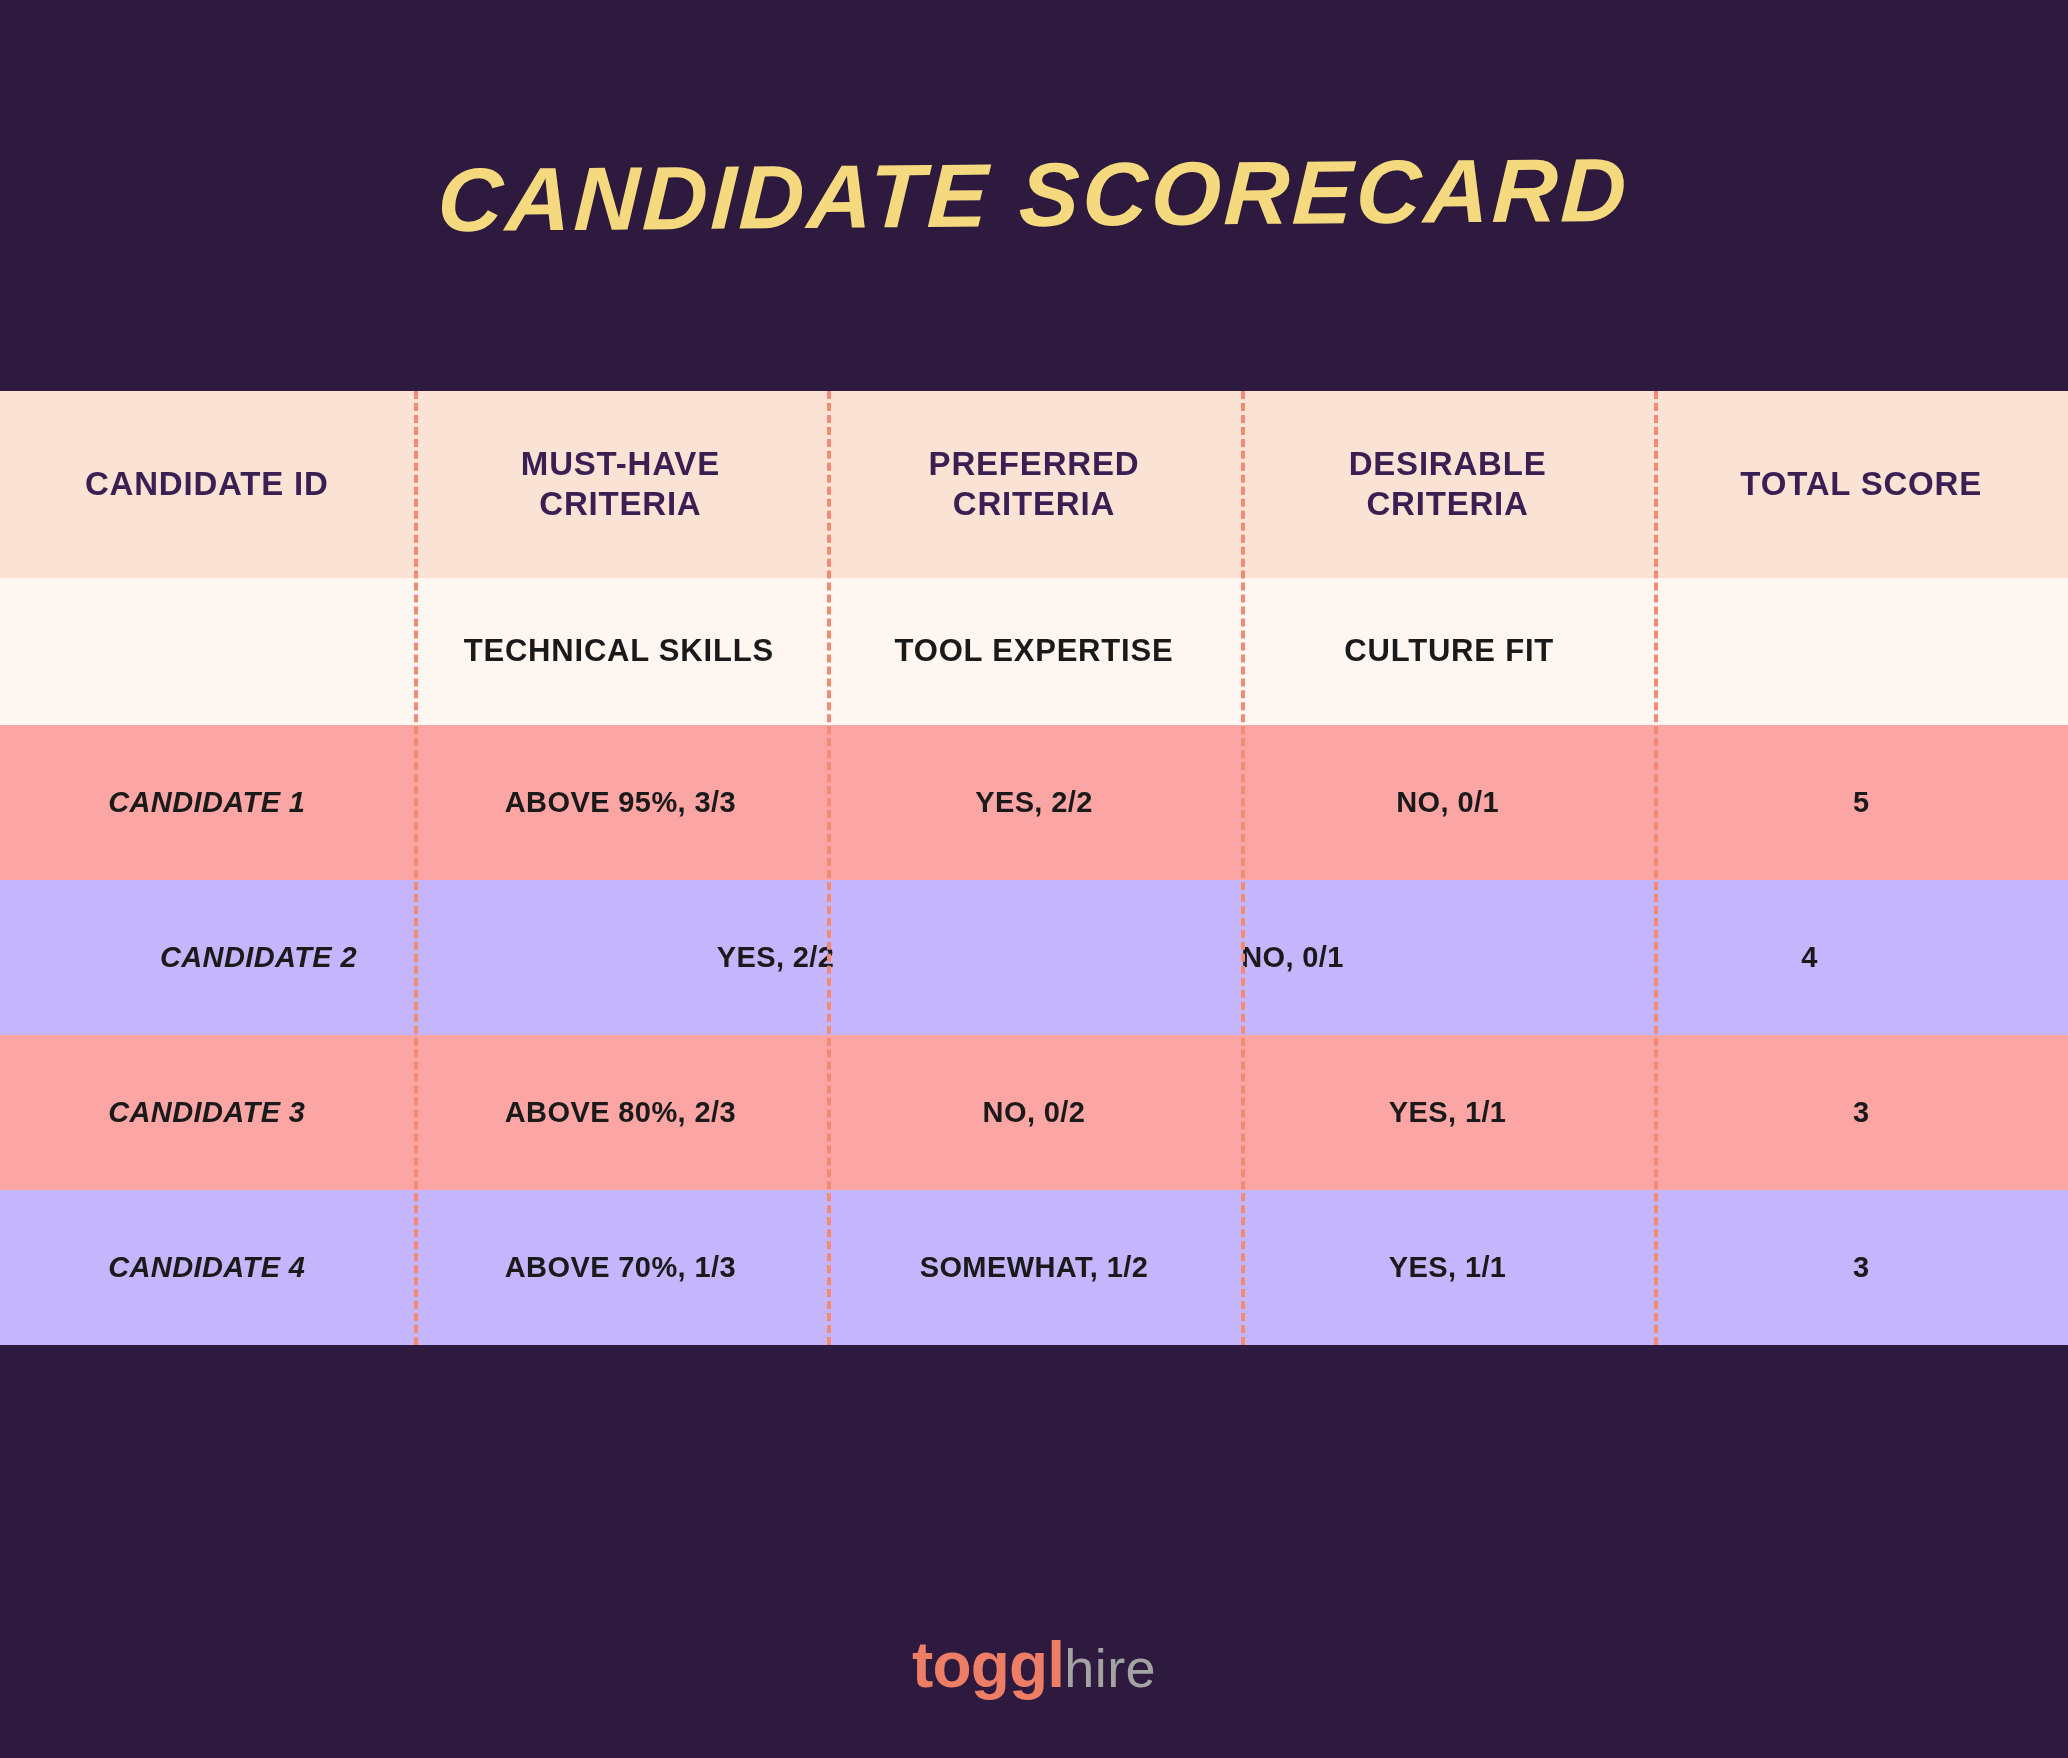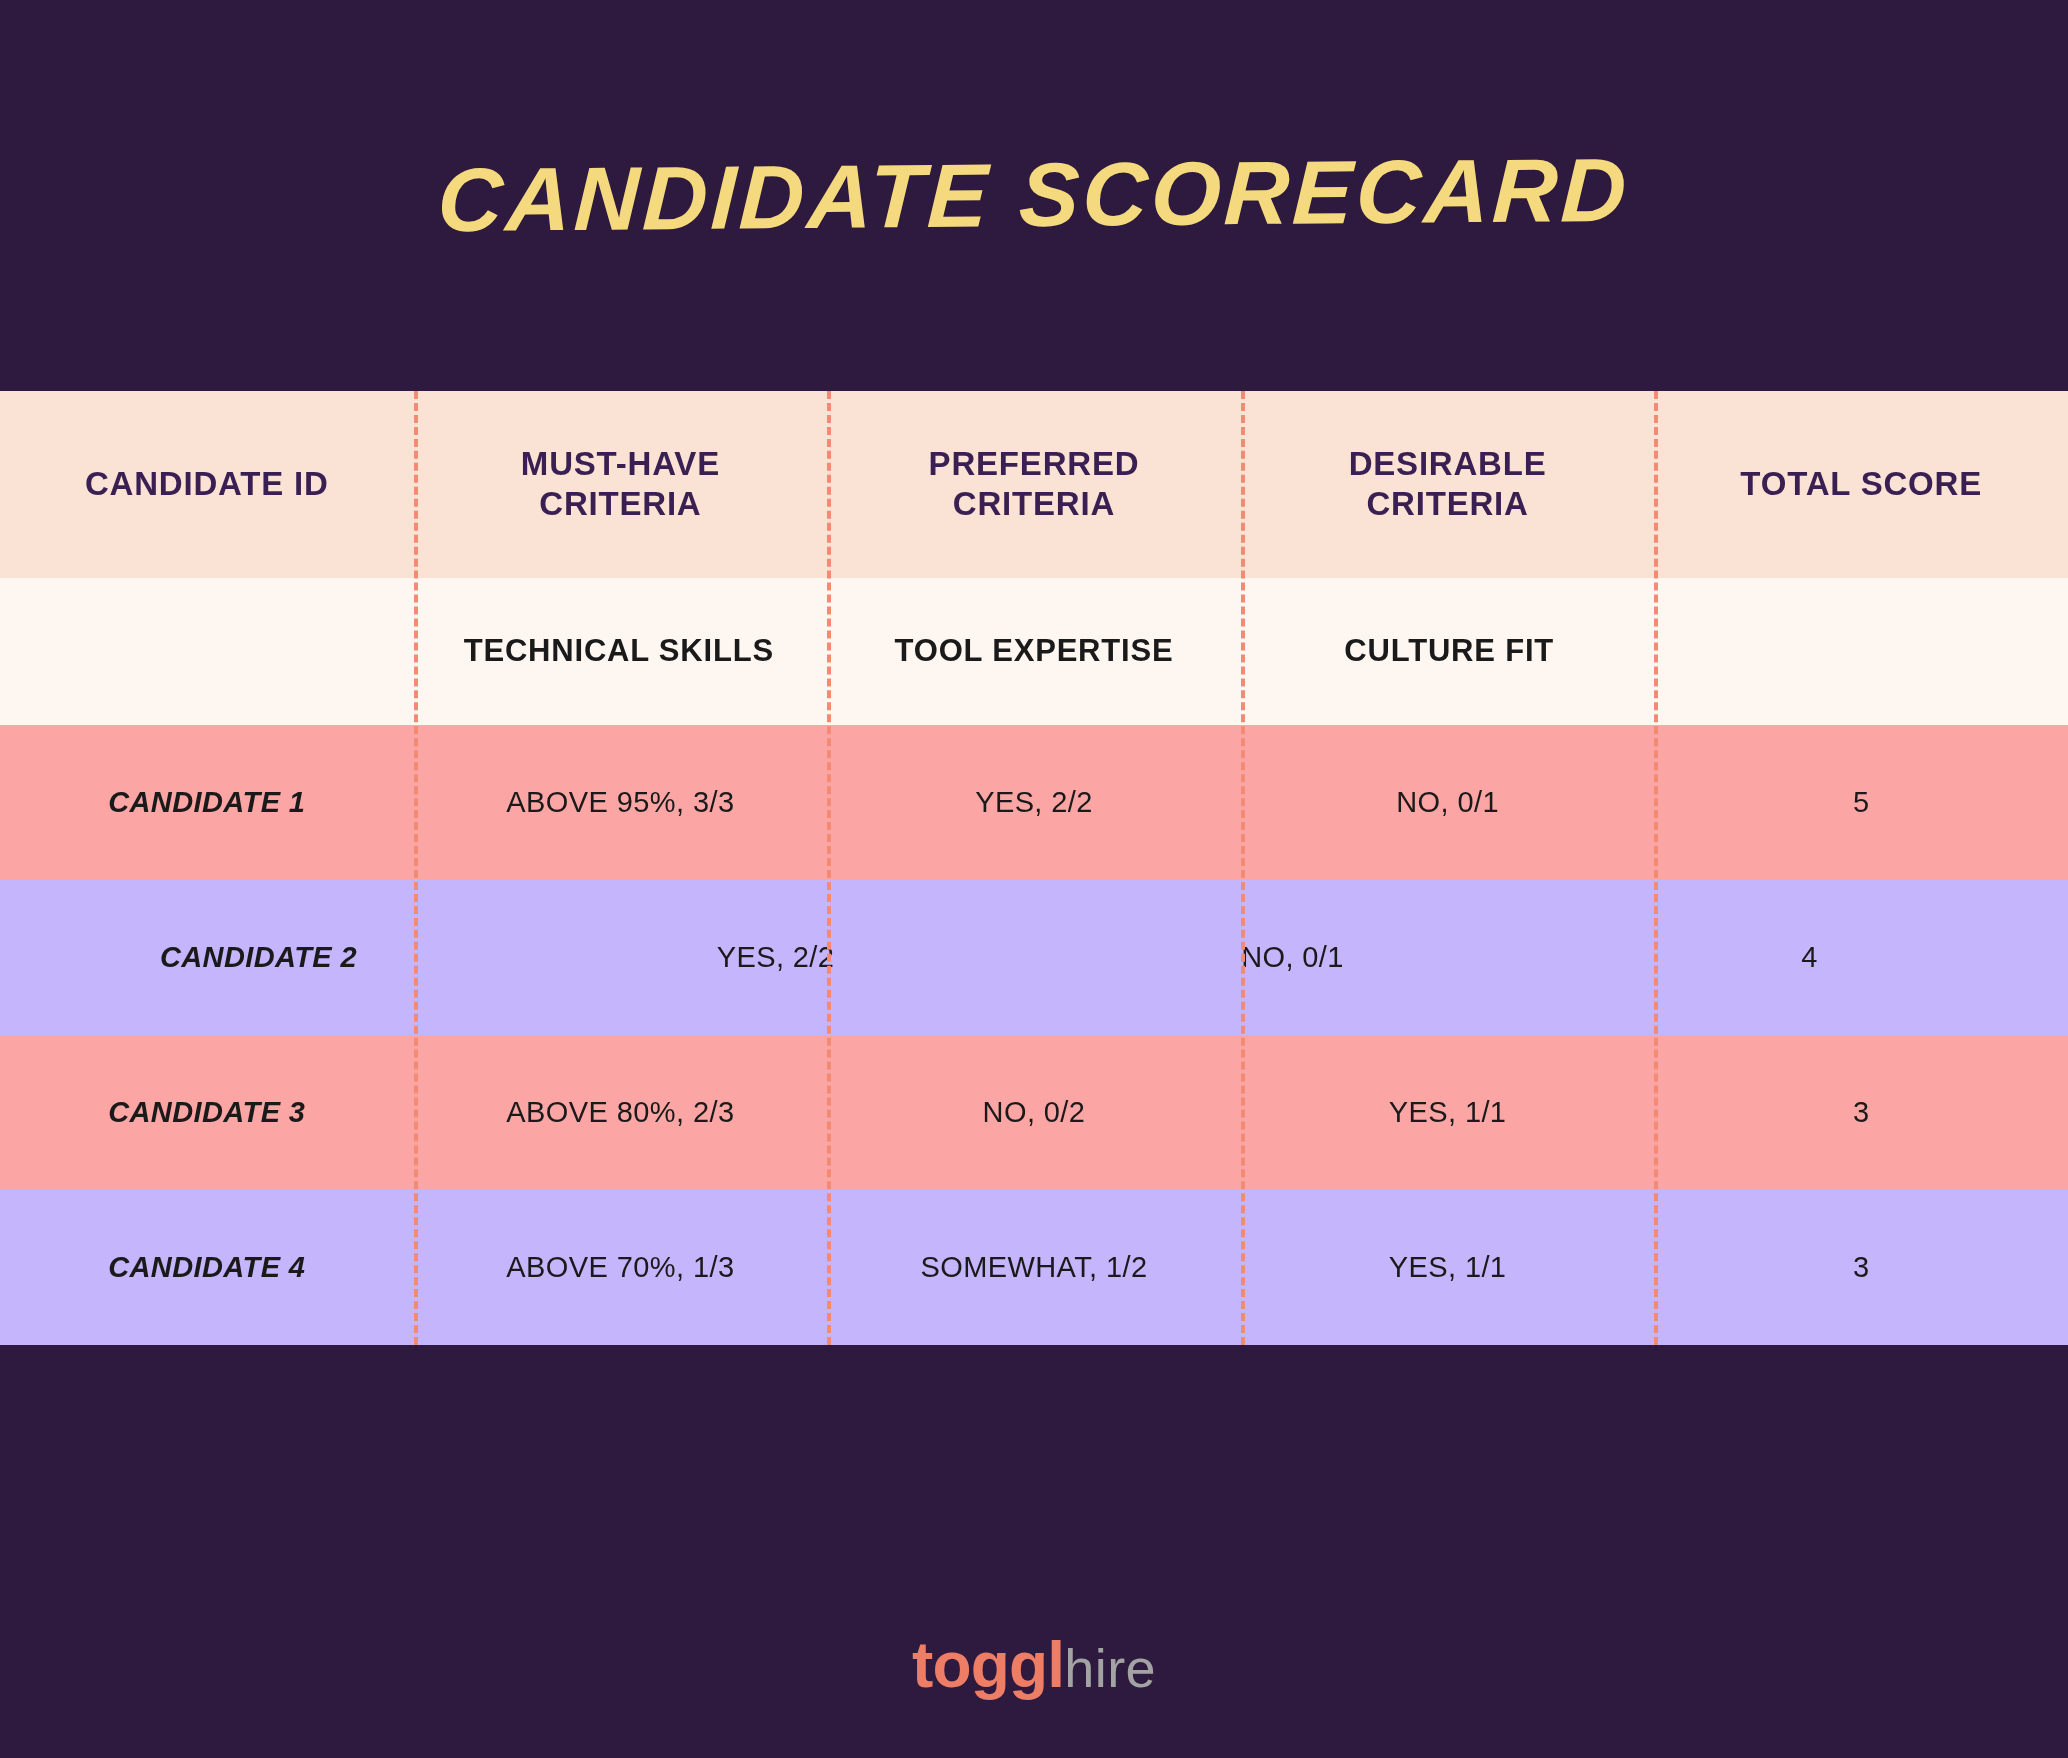--- a/index.html
+++ b/index.html
@@ -85,20 +85,21 @@
   .data-row {
     height: 155px;
   }
   .data-row.odd  { background: #fca5a5; }
   .data-row.even { background: #c4b5fd; }
   .data-row .cell {
     color: #1a1a1a;
     font-size: 29px;
     letter-spacing: 0.4px;
     text-transform: uppercase;
+    font-weight: bold;
   }
   .data-row .cell.idcol {
     font-weight: 800;
     font-style: italic;
   }
   
   .dividers {
     position: absolute;
     inset: 0;
     z-index: 2;

